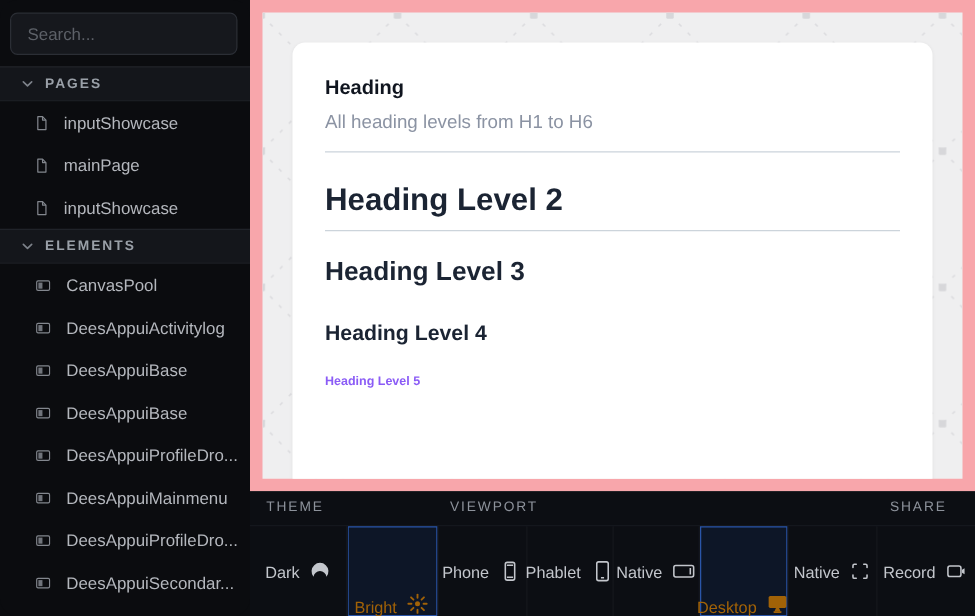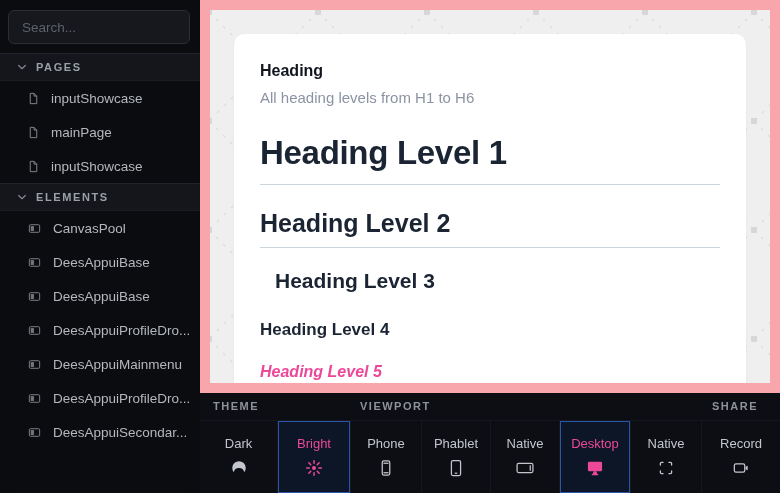--- a/index.html
+++ b/index.html
@@ -38,44 +38,44 @@
   .pattern-svg{ position:absolute; left:0; top:0; }
   .preview-card{
     position:absolute; left:24px; top:24px; width:512px; height:520px;
     background:#ffffff; border-radius:10px; padding:28px 26px;
     box-shadow:0 1px 3px rgba(0,0,0,0.05);
   }
   .card-title{ font-size:16px; font-weight:700; color:#10151f; }
   .card-subtitle{ margin-top:9px; font-size:15px; color:#8b93a3; }
   .h-l1{ margin-top:30px; font-size:33px; line-height:1; font-weight:700; color:#1b2433; letter-spacing:-0.3px; }
   .h-l2{ margin-top:26px; font-size:25px; line-height:1; font-weight:700; color:#1b2433; }
-  .h-l3{ margin-top:22px; font-size:21px; line-height:1; font-weight:700; color:#1b2433;margin-left:15px; }
+  .h-l3{ margin-top:22px; font-size:21px; line-height:1; font-weight:700; color:#1b2433; }
   .h-l4{ margin-top:30px; font-size:17px; line-height:1; font-weight:700; color:#1b2433; }
-  .h-l5{ margin-top:26px; font-size:16px; line-height:1; font-weight:700; color:#ec4899;font-style:italic; }
+  .h-l5{ margin-top:26px; font-size:10px; line-height:1; font-weight:700; color:#8b5cf6; }
   .card-hr1{ border:none; border-top:1px solid #ccd4db; margin:15px 0 0; }
   .card-hr2{ border:none; border-top:1px solid #ccd4db; margin:11px 0 0; }
   
   .toolbar{ position:absolute; left:0; top:393px; width:580px; height:100px; background:#0c0e13; }
   .toolbar-header{ position:relative; height:27px; }
   .group-label{
-    position:absolute; top:7px; color:#8d929b; font-size:11px; font-weight:700; letter-spacing:1.5px;
+    position:absolute; top:7px; color:#8d929b; font-size:11px; font-weight:400; letter-spacing:1.5px;
   }
   .gl-theme{ left:13px; } .gl-viewport{ left:160px; } .gl-share{ left:512px; }
   .toolbar-buttons{ display:flex; height:73px; border-top:1px solid #14171d; }
   .tb-cell{
-    display:flex; flex-direction:column; align-items:center; justify-content:center; gap:7px;
+    display:flex; flex-direction:row; align-items:center; justify-content:center; gap:7px;
     background:transparent; border:none; border-left:1px solid #14171d; cursor:pointer;
     color:#c3c6cc; font-size:13px; font-family:"Liberation Sans","DejaVu Sans",sans-serif;
   }
   .tb-cell:first-child{ border-left:none; }
   .tb-cell .tb-icon{ color:#c3c6cc; height:20px; display:flex; align-items:center; justify-content:center; }
   .tb-cell.selected{
     background:#0d1627; box-shadow:inset 0 0 0 1px #2a55a8;
   }
-  .tb-cell.selected, .tb-cell.selected .tb-icon{ color:#ec4899; }
+  .tb-cell.selected, .tb-cell.selected .tb-icon{ color:#a16207;align-items:flex-end; }
   .w1{width:77px}.w2{width:73px}.w3{width:71px}.w4{width:69px}
   .w5{width:69px}.w6{width:71px}.w7{width:71px}.w8{width:79px}
   .moon-rot{ transform:rotate(135deg); }
 </style>
 </head>
 <body>
 
 <div class="app">
 
   <aside class="sidebar">
@@ -118,20 +118,27 @@
         </svg>
       <span>ELEMENTS</span>
     </div>
 
     <div class="side-item">
       <svg width="15" height="13" viewBox="0 0 24 24" fill="none" stroke="currentColor" stroke-width="1.7">
           <rect x="2.5" y="5" width="19" height="14" rx="2"></rect>
           <rect x="5" y="7.5" width="6" height="9" fill="currentColor" stroke="none" opacity="0.85"></rect>
         </svg>
       <span>CanvasPool</span>
+    </div>
+    <div class="side-item">
+      <svg width="15" height="13" viewBox="0 0 24 24" fill="none" stroke="currentColor" stroke-width="1.7">
+          <rect x="2.5" y="5" width="19" height="14" rx="2"></rect>
+          <rect x="5" y="7.5" width="6" height="9" fill="currentColor" stroke="none" opacity="0.85"></rect>
+        </svg>
+      <span>DeesAppuiActivitylog</span>
     </div>
     <div class="side-item">
       <svg width="15" height="13" viewBox="0 0 24 24" fill="none" stroke="currentColor" stroke-width="1.7">
           <rect x="2.5" y="5" width="19" height="14" rx="2"></rect>
           <rect x="5" y="7.5" width="6" height="9" fill="currentColor" stroke="none" opacity="0.85"></rect>
         </svg>
       <span>DeesAppuiBase</span>
     </div>
     <div class="side-item">
       <svg width="15" height="13" viewBox="0 0 24 24" fill="none" stroke="currentColor" stroke-width="1.7">
@@ -183,21 +190,20 @@
             <rect x="-3" y="106" width="6" height="6" rx="1" fill="#d7d7da"></rect>
             <rect x="106" y="106" width="6" height="6" rx="1" fill="#d7d7da"></rect>
           </pattern>
         </defs>
         <rect width="560" height="373" fill="url(#diamonds)"></rect>
       </svg>
 
       <div class="preview-card">
         <div class="card-title">Heading</div>
         <div class="card-subtitle">All heading levels from H1 to H6</div>
-        <h1 class="h-l1">Heading Level 1</h1>
         <hr class="card-hr1">
         <h2 class="h-l2">Heading Level 2</h2>
         <hr class="card-hr2">
         <h3 class="h-l3">Heading Level 3</h3>
         <h4 class="h-l4">Heading Level 4</h4>
         <h5 class="h-l5">Heading Level 5</h5>
       </div>
     </div>
 
     <div class="toolbar">

